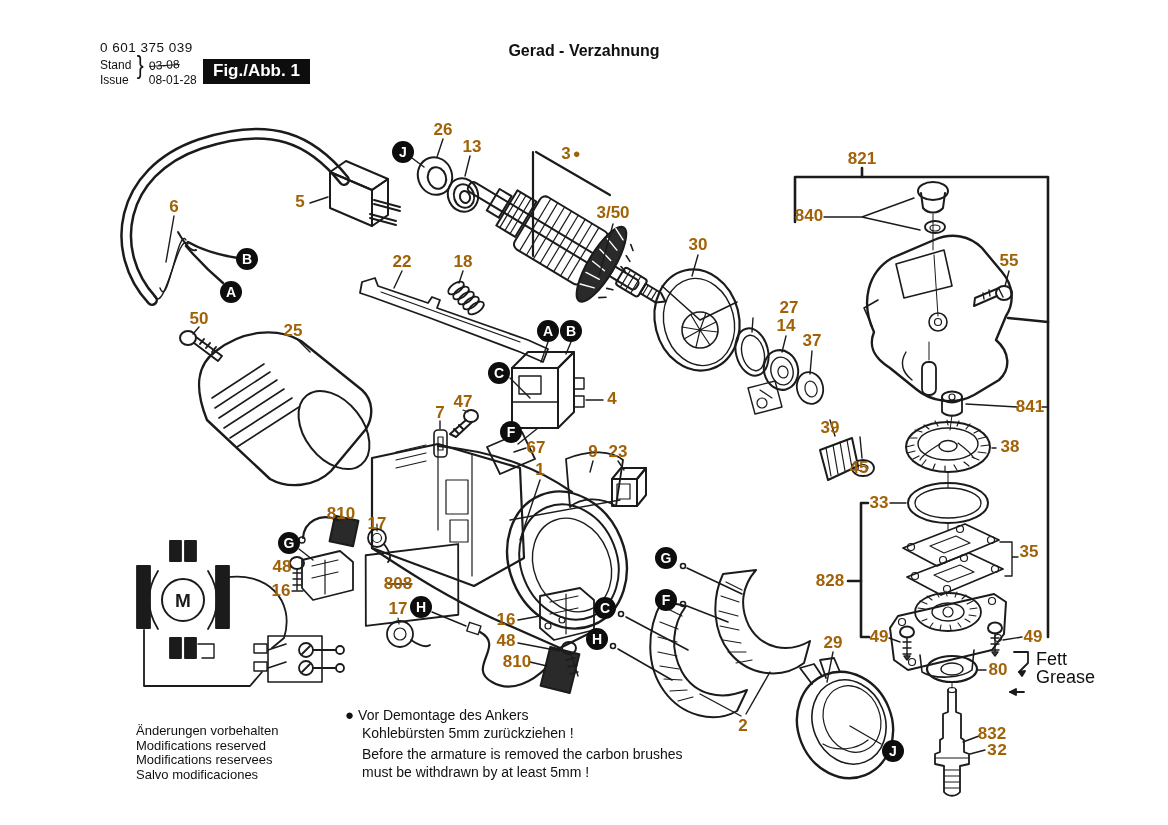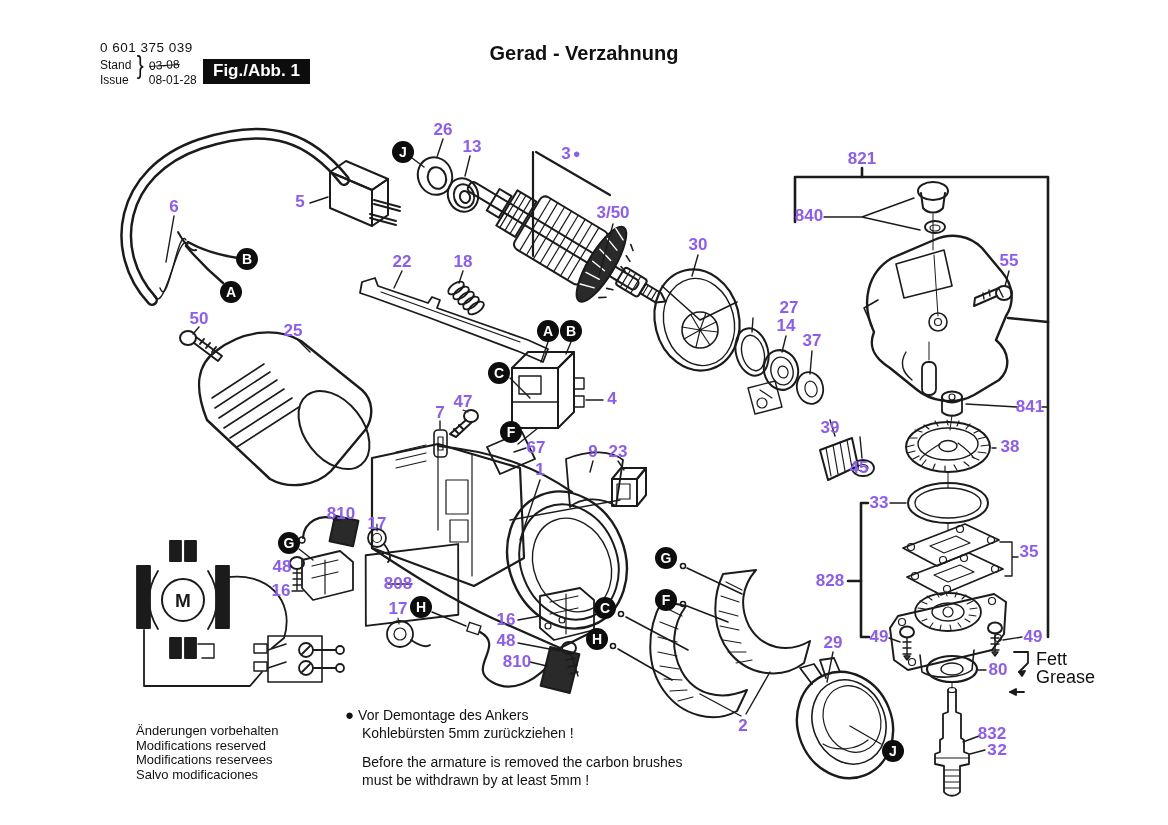--- a/index.html
+++ b/index.html
@@ -1,40 +1,40 @@
 <!DOCTYPE html>
 <html><head>
 <meta charset="utf-8">
 <style>
   html,body{margin:0;padding:0;background:#ffffff;}
   #page{position:relative;width:1168px;height:825px;background:#fff;overflow:hidden;
         font-family:"Liberation Sans",sans-serif;color:#111;}
   #art{position:absolute;left:0;top:0;}
   .plabel{position:absolute;transform:translate(-50%,-50%);font-weight:bold;
-          font-size:17px;letter-spacing:0;white-space:nowrap;color:#8b5cf6;}
+          font-size:17px;letter-spacing:0;white-space:nowrap;color:#a16207;}
   .plabel .dot{font-size:13px;margin-left:2px;vertical-align:1px;}
   .callout{position:absolute;transform:translate(-50%,-50%);width:22px;height:22px;
            background:#0d0d0d;color:#fff;border-radius:50%;text-align:center;
            line-height:22px;font-weight:bold;font-size:14px;}
   #header{position:absolute;left:100px;top:40px;font-size:13px;line-height:15px;}
   #partnum{font-size:13.5px;letter-spacing:.5px;}
   #standissue{position:relative;margin-top:3px;font-size:12px;}
   .si-col{display:inline-block;vertical-align:top;}
   #brace{font-size:26px;font-weight:400;display:inline-block;vertical-align:top;
          transform:scaleX(.8);margin:0 1px;}
   #dates{display:inline-block;vertical-align:top;font-size:12px;}
   #old-date{display:inline-block;text-decoration:line-through;transform:rotate(-4deg);}
   #fig-box{position:absolute;left:203px;top:59px;background:#0d0d0d;color:#fff;
            font-weight:bold;font-size:17px;padding:2px 10px 3px 10px;}
   #title{position:absolute;left:0;right:0;top:42px;text-align:center;
-         font-size:20px;font-weight:bold;}
+         font-size:16px;font-weight:bold;}
   #grease-note{position:absolute;left:1036px;top:650px;font-size:18px;line-height:18px;}
   #footer-notes{position:absolute;left:136px;top:724px;font-size:13px;line-height:14.5px;}
   #warning{position:absolute;left:345px;top:706px;font-size:14px;line-height:18px;}
-  #warning .en{margin-top:11px;}
+  #warning .en{margin-top:3px;}
   #warning .bullet{font-size:15px;margin-right:4px;}
   #warning .indent{margin-left:17px;}
 </style>
 </head>
 <body>
 
 <div id="page">
 
 <svg id="art" width="1168" height="825" viewBox="0 0 1168 825" fill="none" stroke="#1b1b1b" stroke-width="2" stroke-linecap="round" stroke-linejoin="round">
 

